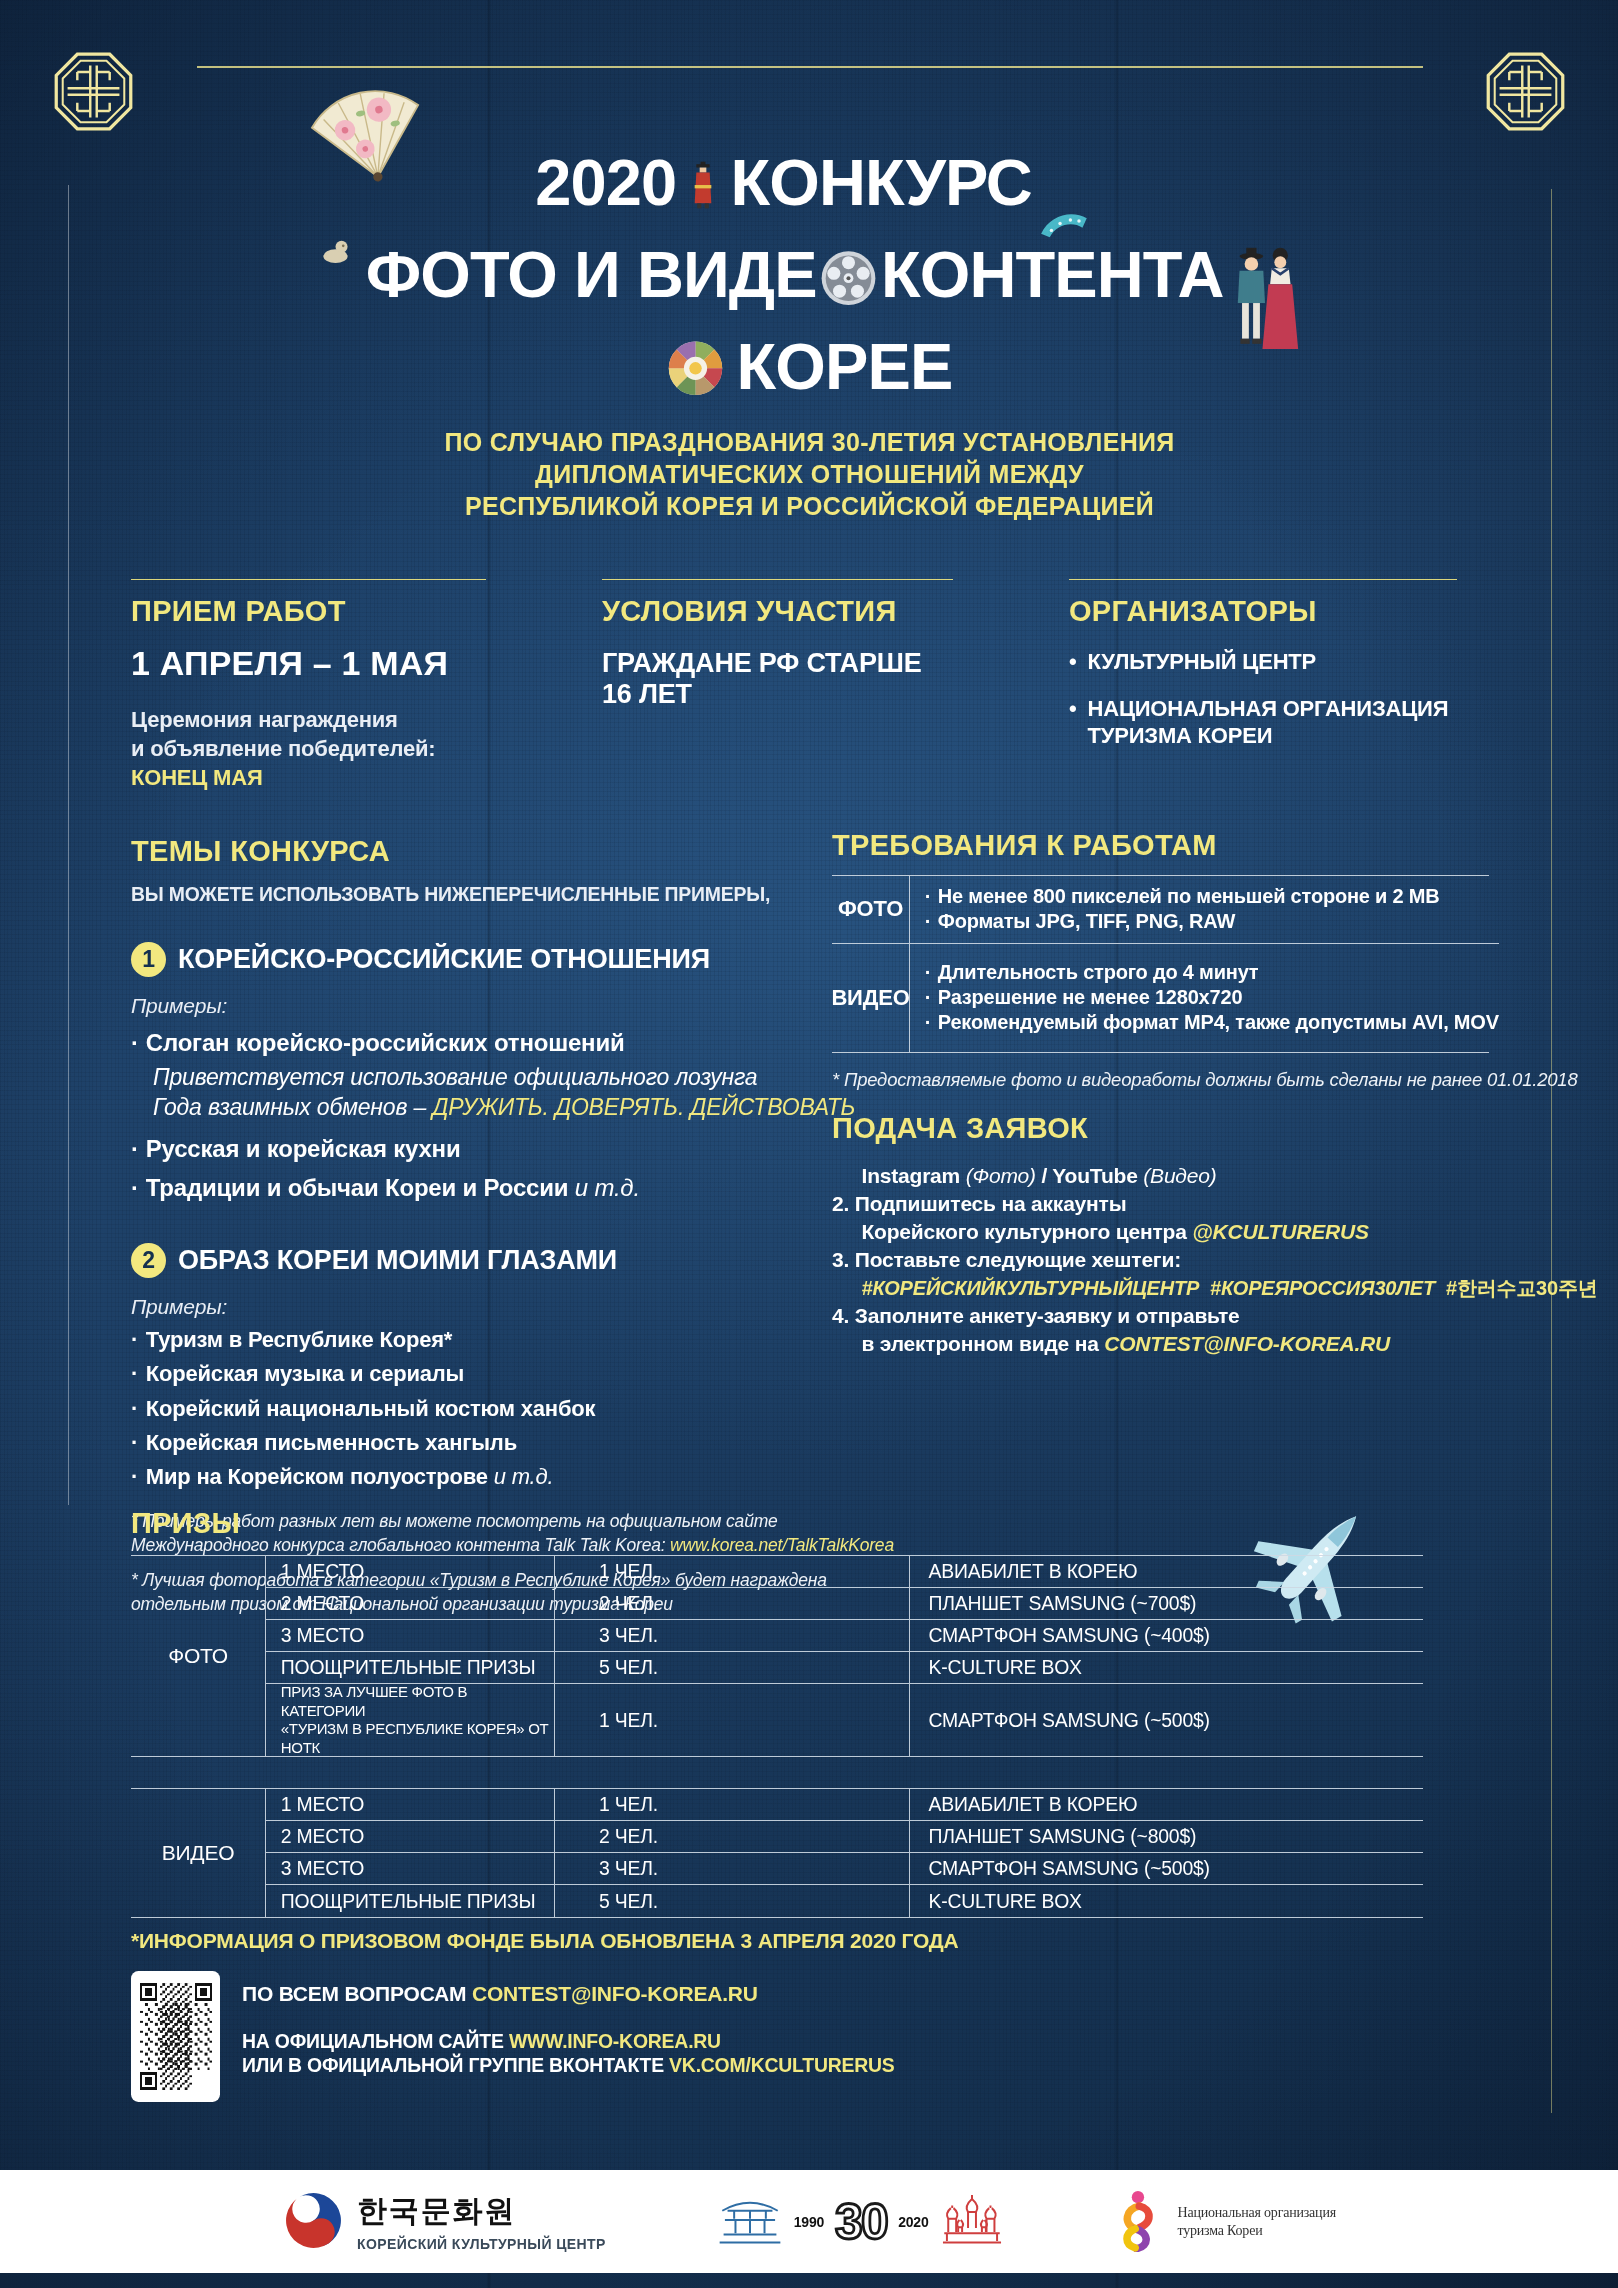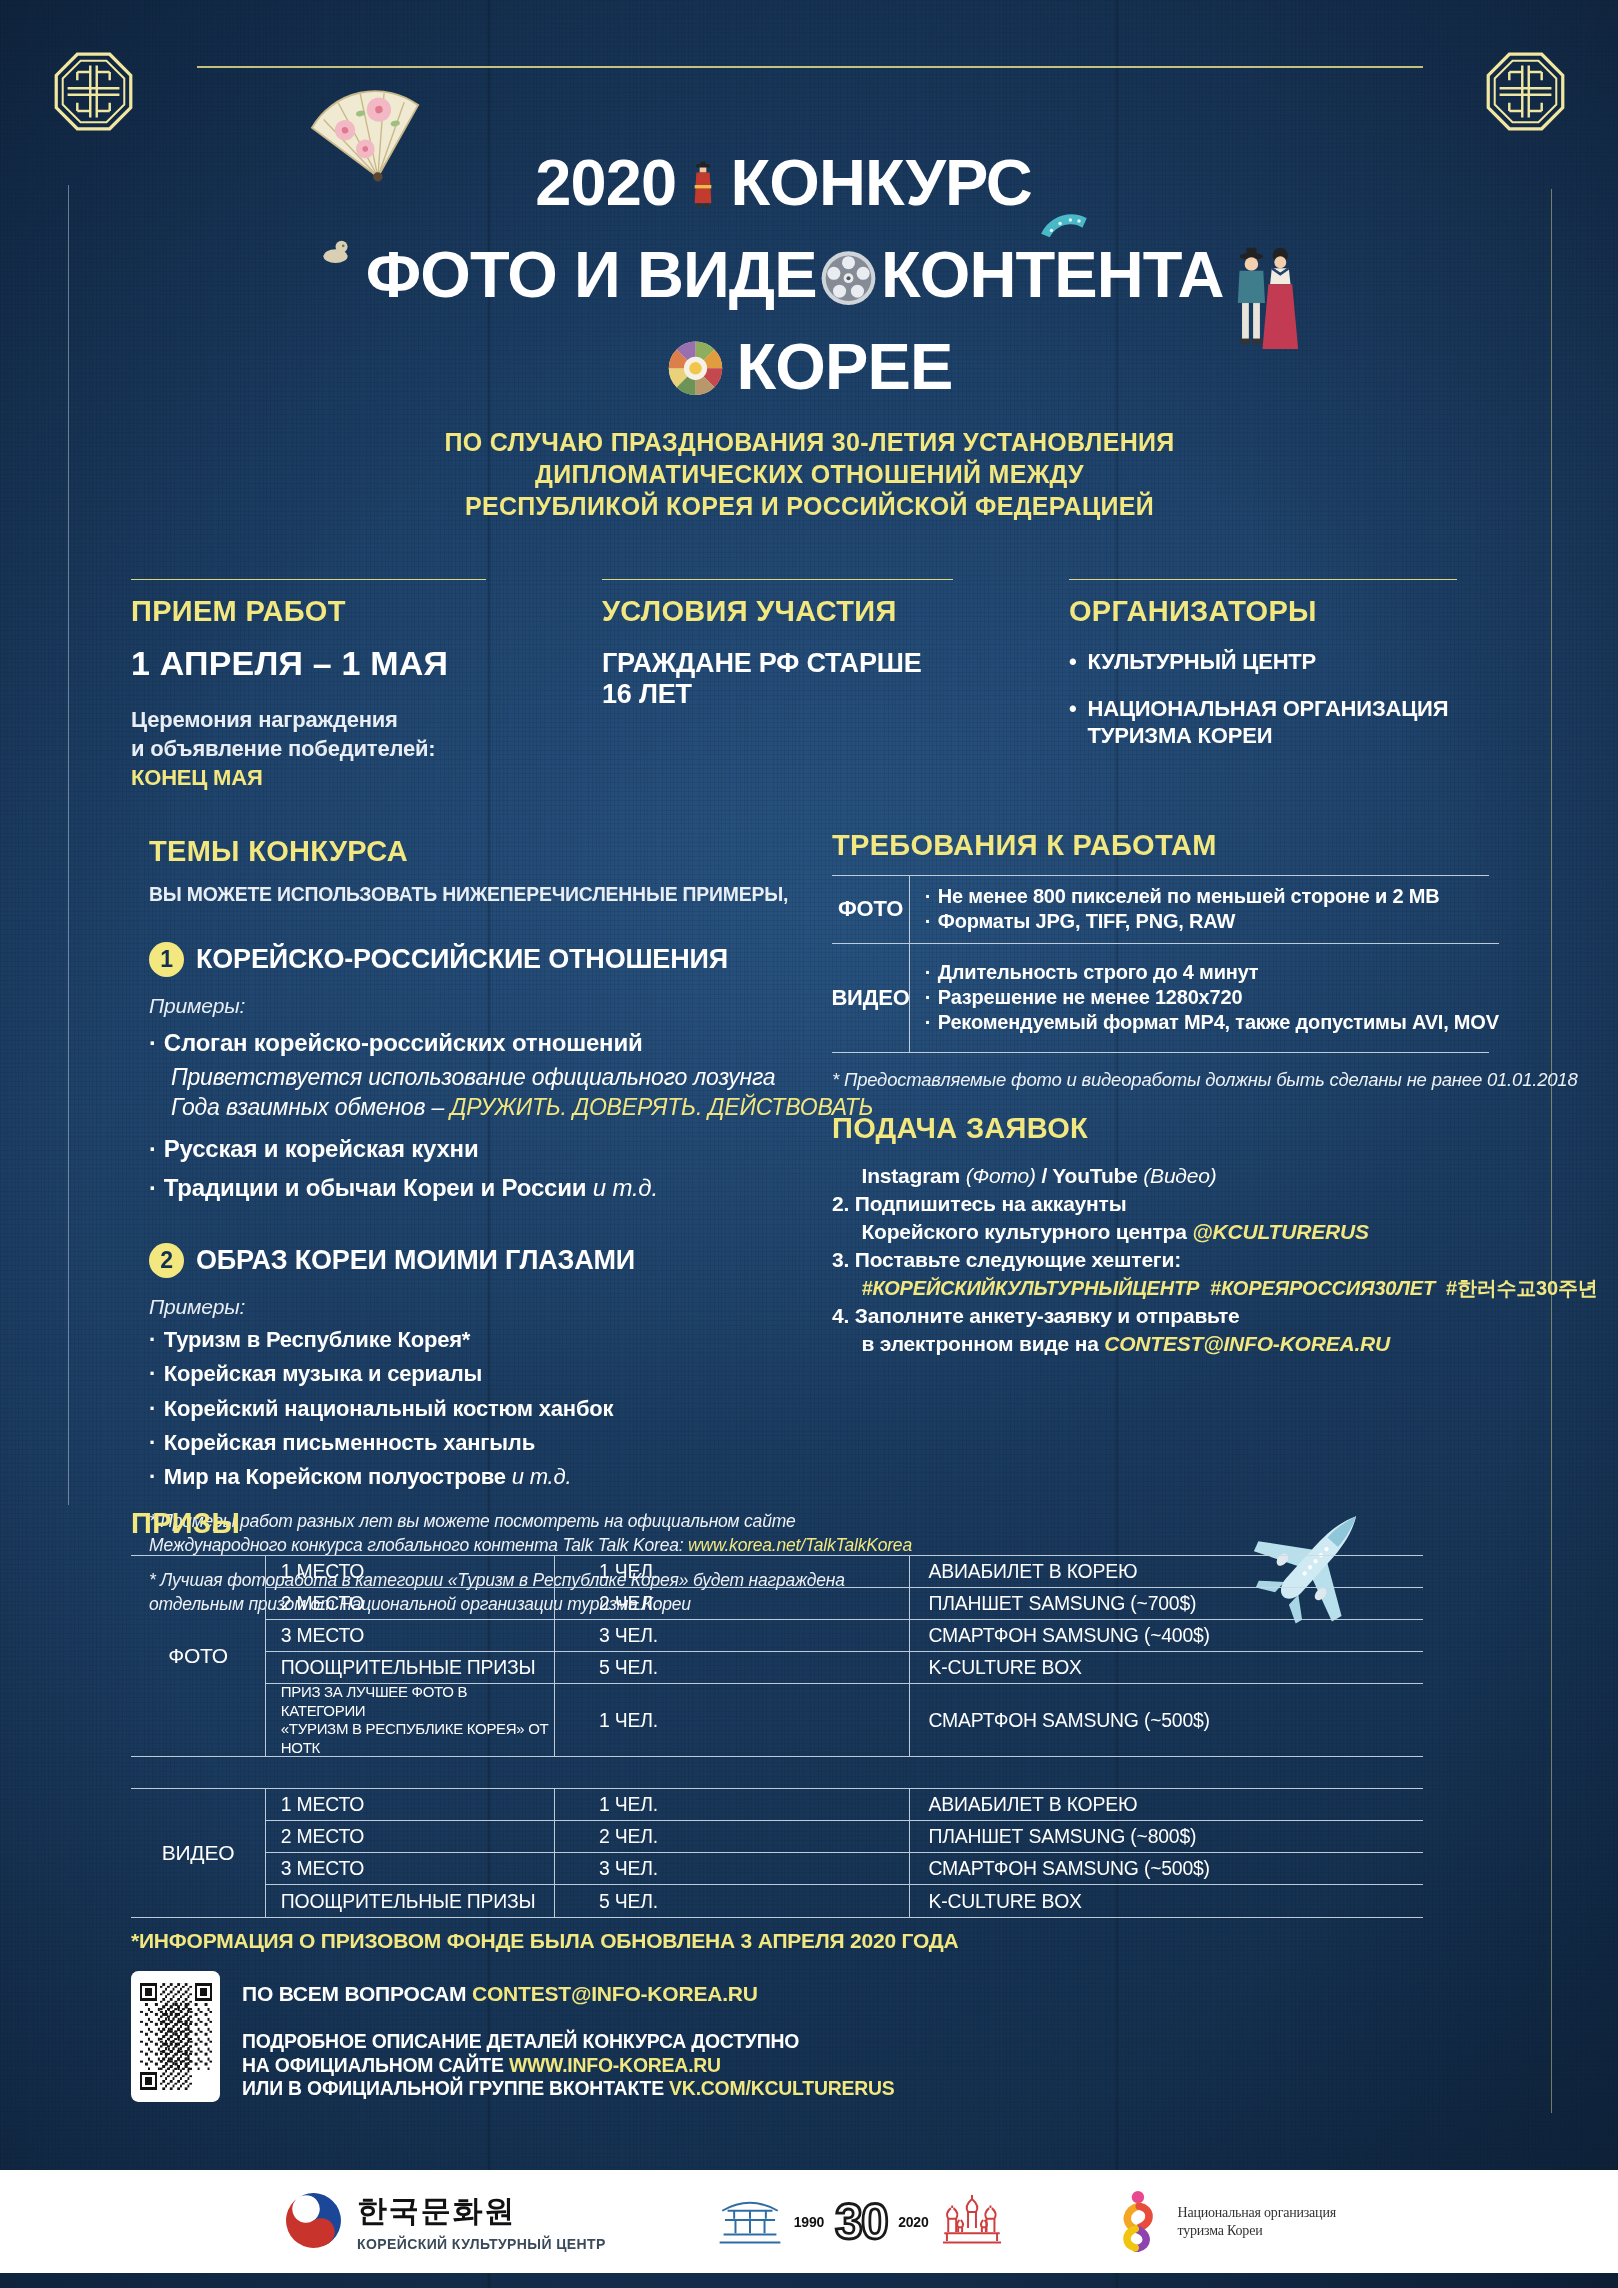--- a/index.html
+++ b/index.html
@@ -52,21 +52,21 @@
   .ceremony{font-size:22px;font-weight:700;margin-top:22px;line-height:29px;color:#e9eef5;}
   .hl{color:var(--yellow);}
   .cond-text{font-size:27px;font-weight:700;margin-top:20px;}
   .org-item{font-size:22px;font-weight:700;line-height:27px;margin-top:20px;padding-left:18.5px;position:relative;}
   .org-item::before{content:"•";position:absolute;left:0;top:0;}
 
   
   .sec-heading{color:var(--yellow);font-size:29px;font-weight:700;letter-spacing:0.3px;}
 
   
-  #themes{position:absolute;left:149px;top:835px;width:661px;}
+  #themes{position:absolute;left:131px;top:835px;width:661px;}
   .intro{font-size:19.4px;font-weight:700;line-height:26px;margin-top:13px;color:#e9eef5;}
   .theme-title{display:flex;align-items:center;gap:12px;margin-top:35px;font-size:27px;font-weight:700;}
   .badge{width:35px;height:35px;border-radius:50%;background:var(--yellow);color:#14304f;
     display:flex;align-items:center;justify-content:center;font-size:23px;font-weight:700;flex:0 0 35px;}
   .examples{font-style:italic;font-size:21px;margin-top:16.6px;color:#e9eef5;}
   .t-item{font-size:24px;font-weight:700;margin-top:11px;padding-left:14.8px;position:relative;white-space:nowrap;}
   .t-item.small{font-size:22px;margin-top:8.3px;}
   .t-item::before{content:"·";position:absolute;left:0;font-weight:700;}
   .t-note{font-style:italic;font-size:23px;line-height:30px;margin-top:5.5px;padding-left:22px;font-weight:400;white-space:nowrap;}
   .suffix-it{font-style:italic;font-weight:400;}
@@ -478,21 +478,20 @@
         <rect x="0" y="36" width="7" height="7" fill="#111"></rect>
           <rect x="1" y="37" width="5" height="5" fill="#fff"></rect>
           <rect x="2" y="38" width="3" height="3" fill="#111"></rect>
       </svg>
     </div>
     <div class="contact-text">
       <div class="ct-l1">
         <span>ПО ВСЕМ ВОПРОСАМ </span><span class="hl">CONTEST@INFO-KOREA.RU</span>
       </div>
       <div class="ct-group">
-        <div>ПОДРОБНОЕ ОПИСАНИЕ ДЕТАЛЕЙ КОНКУРСА ДОСТУПНО</div>
         <div>
           <span>НА ОФИЦИАЛЬНОМ САЙТЕ </span><span class="hl">WWW.INFO-KOREA.RU</span>
         </div>
         <div>
           <span>ИЛИ В ОФИЦИАЛЬНОЙ ГРУППЕ ВКОНТАКТЕ </span><span class="hl">VK.COM/KCULTURERUS</span>
         </div>
       </div>
     </div>
   </div>
 

